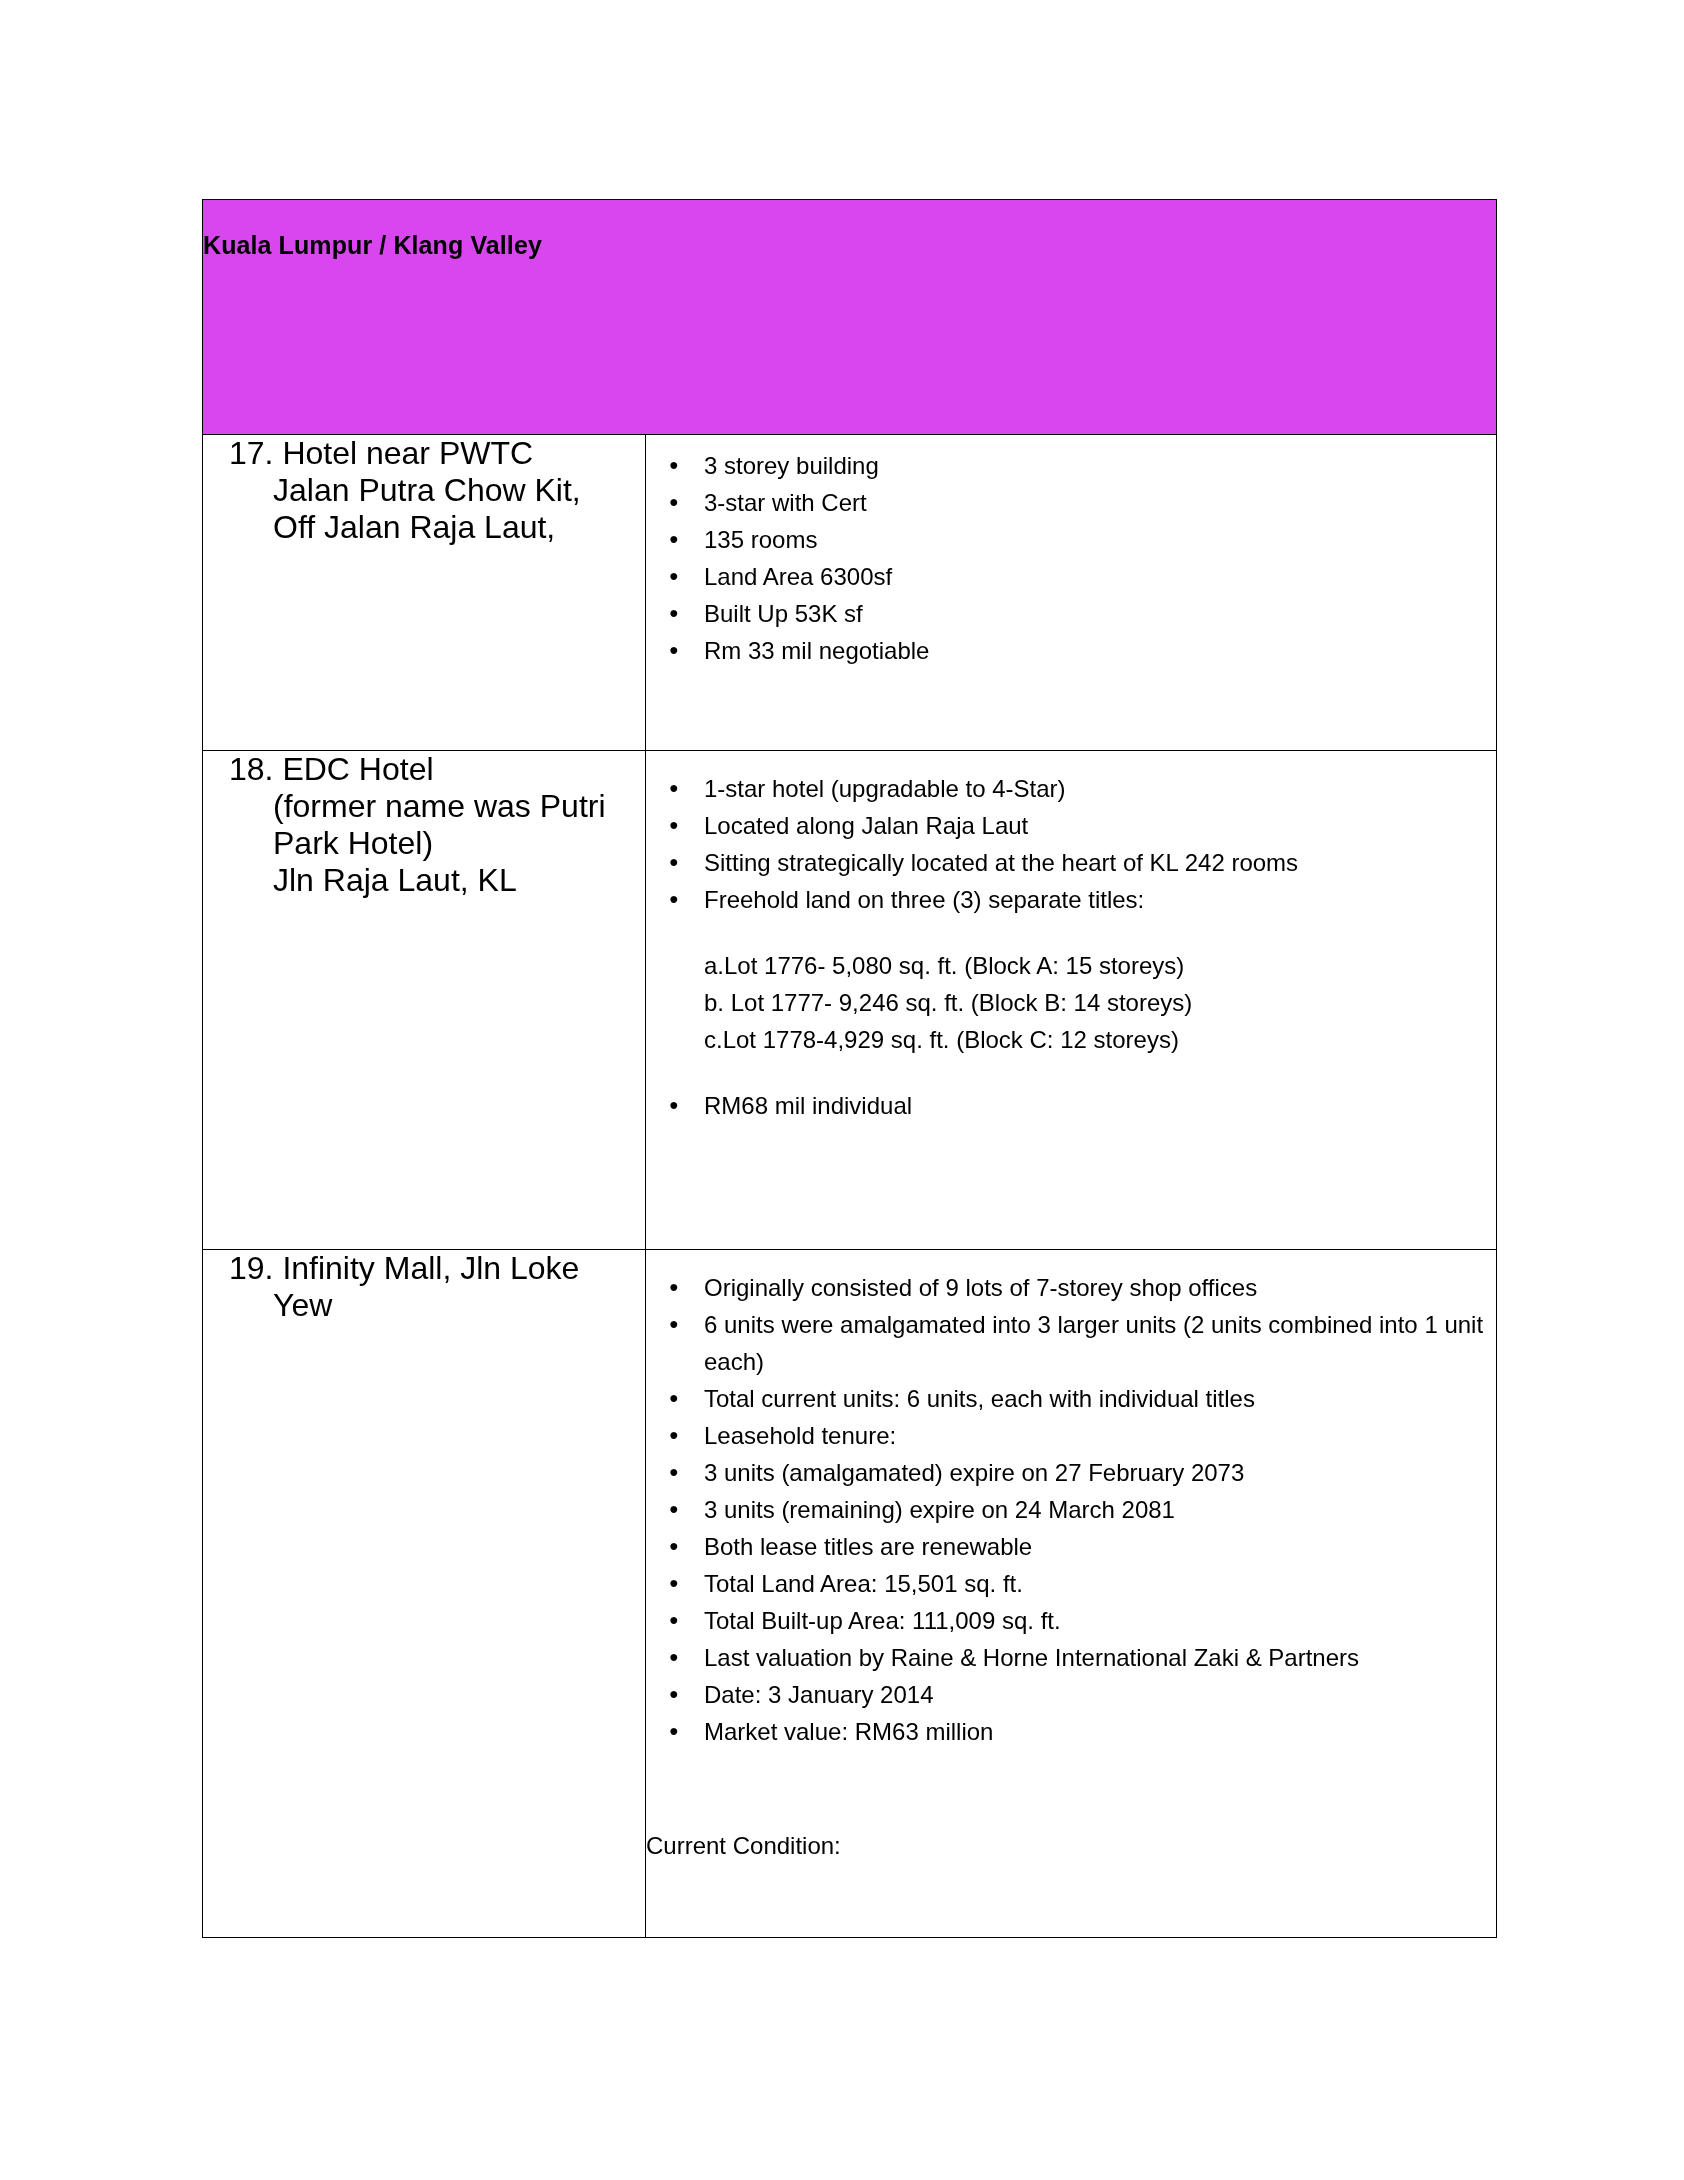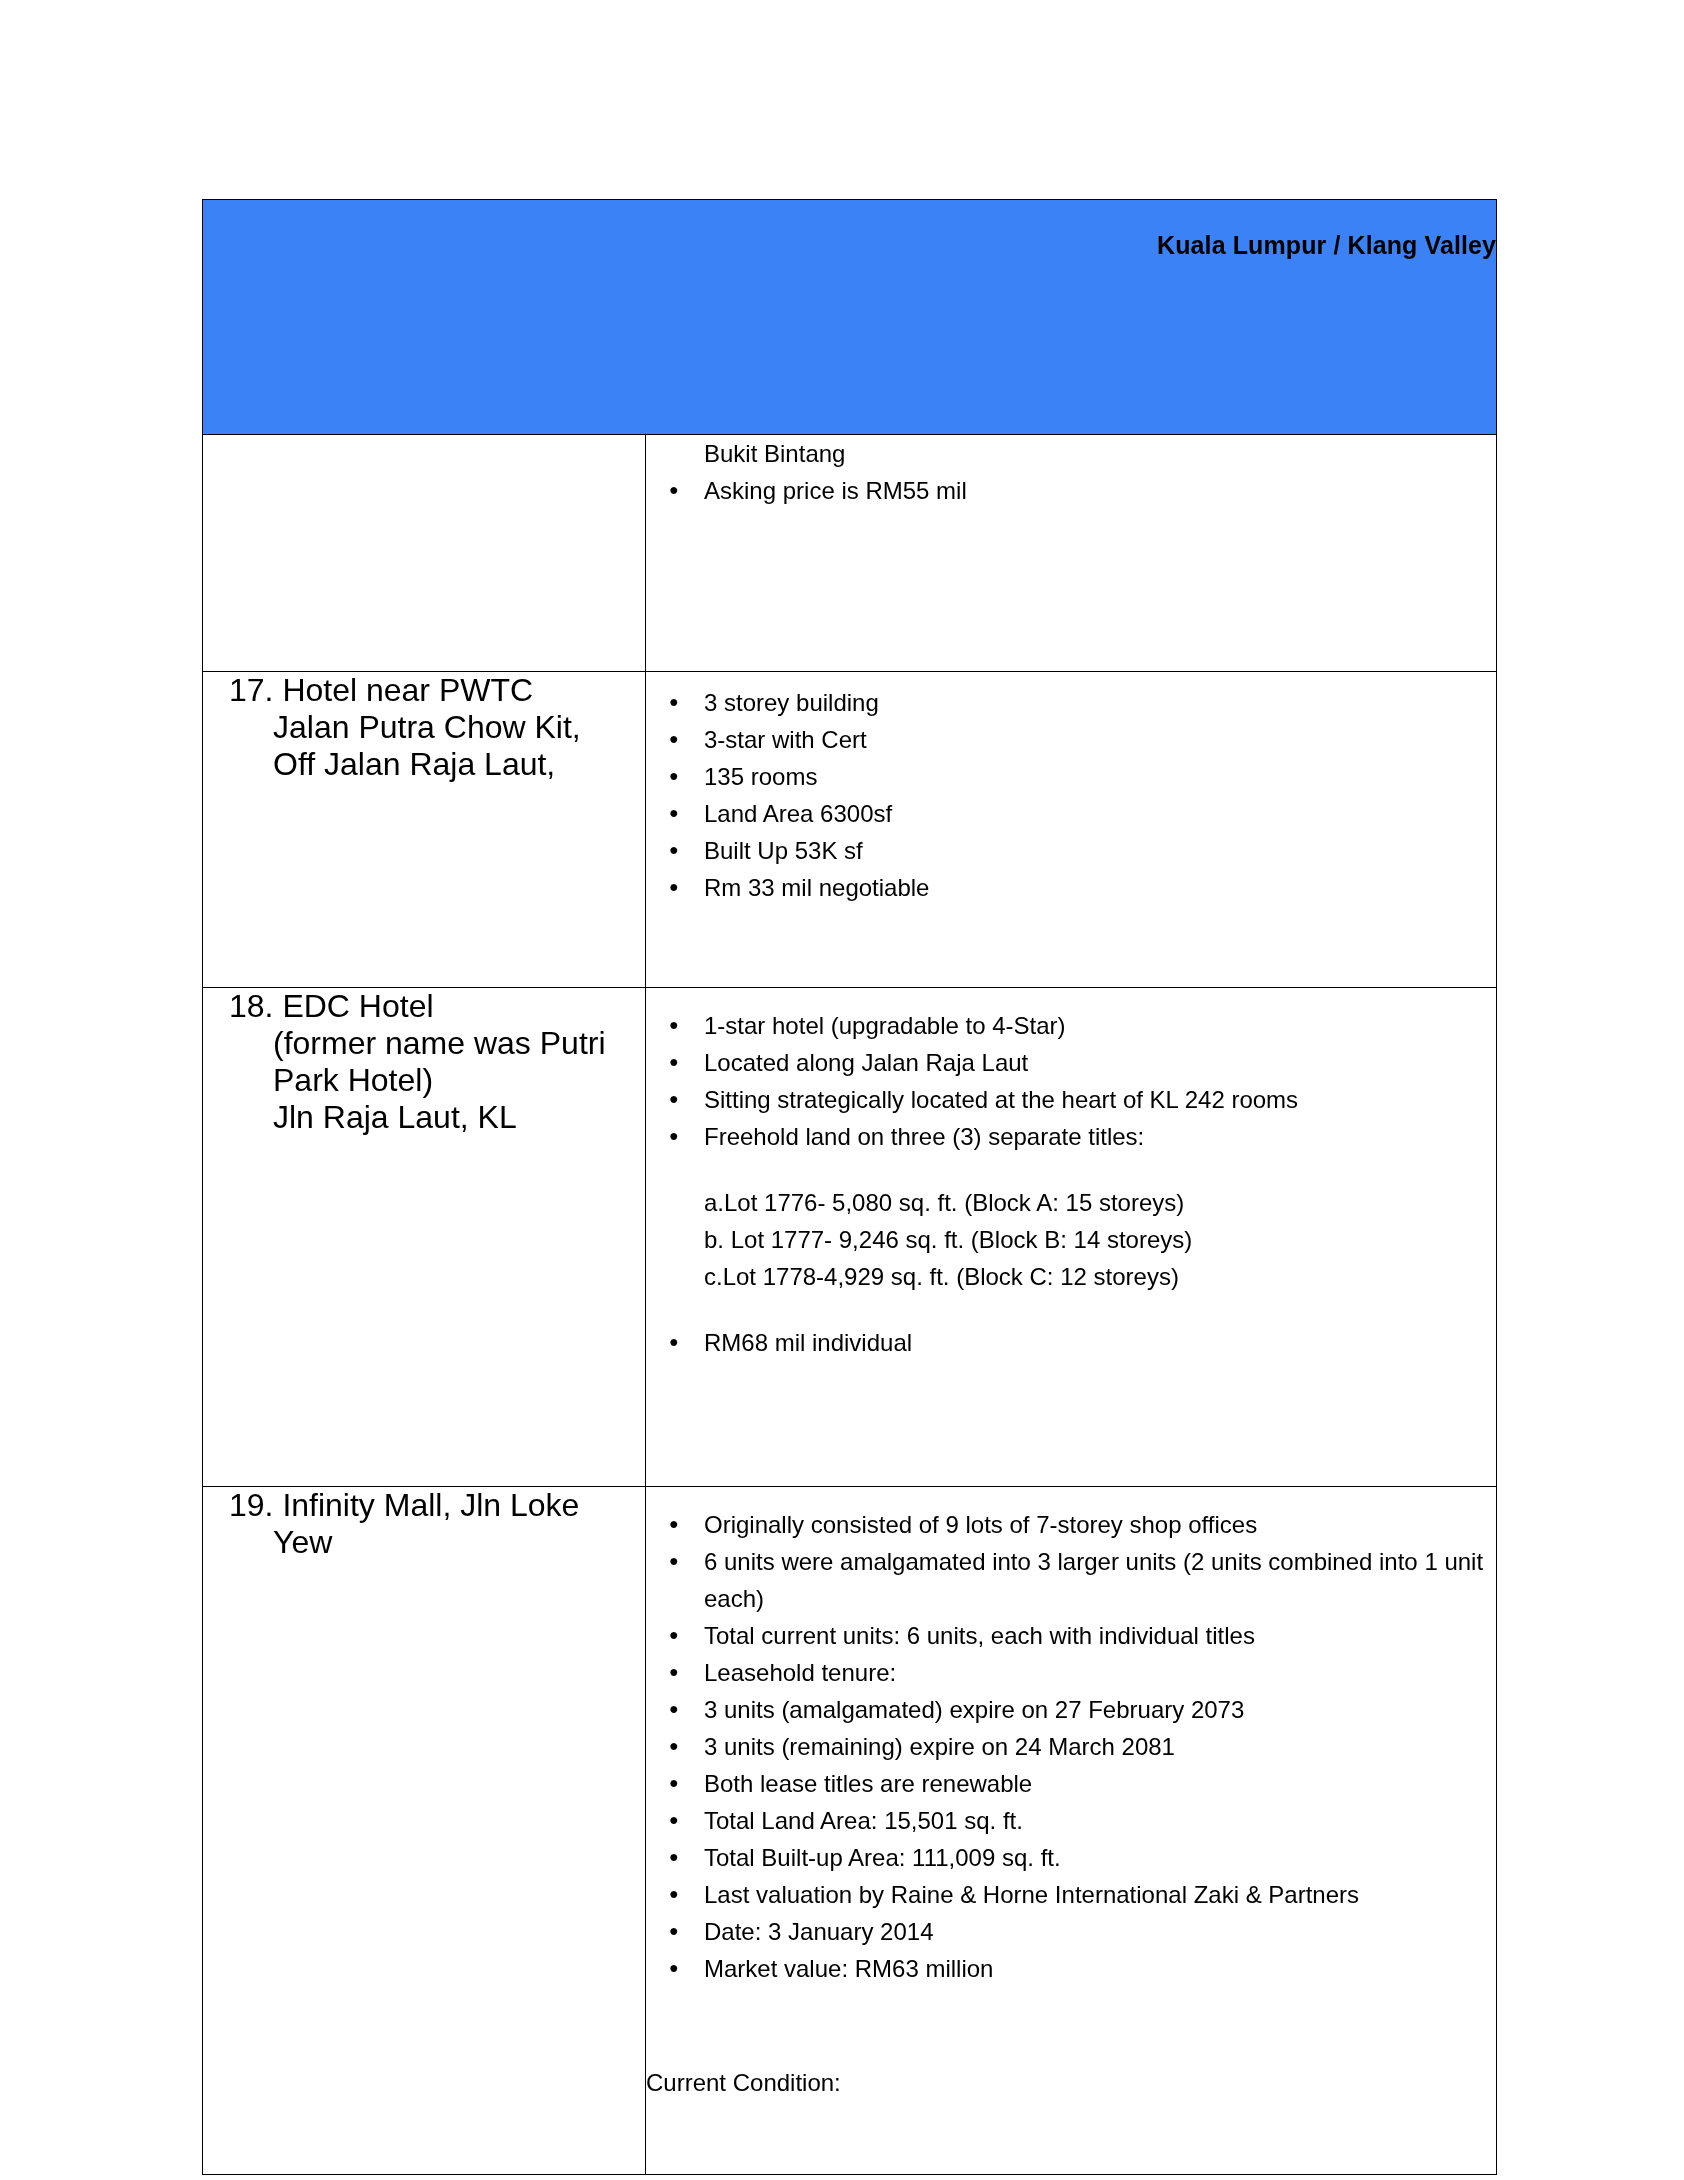--- a/index.html
+++ b/index.html
@@ -37,23 +37,23 @@
     border: 1.7px solid #000000;
     vertical-align: top;
     padding: 0;
   }
 
   col.col-left  { width: 443px; }
   col.col-right { width: 851px; }
 
   
   .header-cell {
-    background: #3b82f6;
+    background: #d946ef;
     height: 234px;
-    text-align: right;
+    text-align: left;
     vertical-align: top;
     margin-left: 32px;
   }
   .header-title {
     font-size: 25px;
     line-height: 37px;
     padding-top: 27px;
     letter-spacing: 0.1px;
   }
 
@@ -134,31 +134,20 @@
     <thead>
       <tr>
         <th class="header-cell" colspan="2">
           <div class="header-title">Kuala Lumpur / Klang Valley</div>
         </th>
       </tr>
     </thead>
 
     <tbody>
 
-      <tr class="row-first">
-        <td class="name-cell">
-          <div class="name-block"></div>
-        </td>
-        <td class="detail-cell">
-          <div class="plain-line">Bukit Bintang</div>
-          <ul class="bullets">
-            <li>Asking price is RM55 mil</li>
-          </ul>
-        </td>
-      </tr>
 
       <tr class="row-17">
         <td class="name-cell">
           <div class="name-block">
             <span class="nm-line">17. Hotel near PWTC</span>
             <span class="nm-line cont">Jalan Putra Chow Kit,</span>
             <span class="nm-line cont">Off Jalan Raja Laut,</span>
           </div>
         </td>
         <td class="detail-cell">

